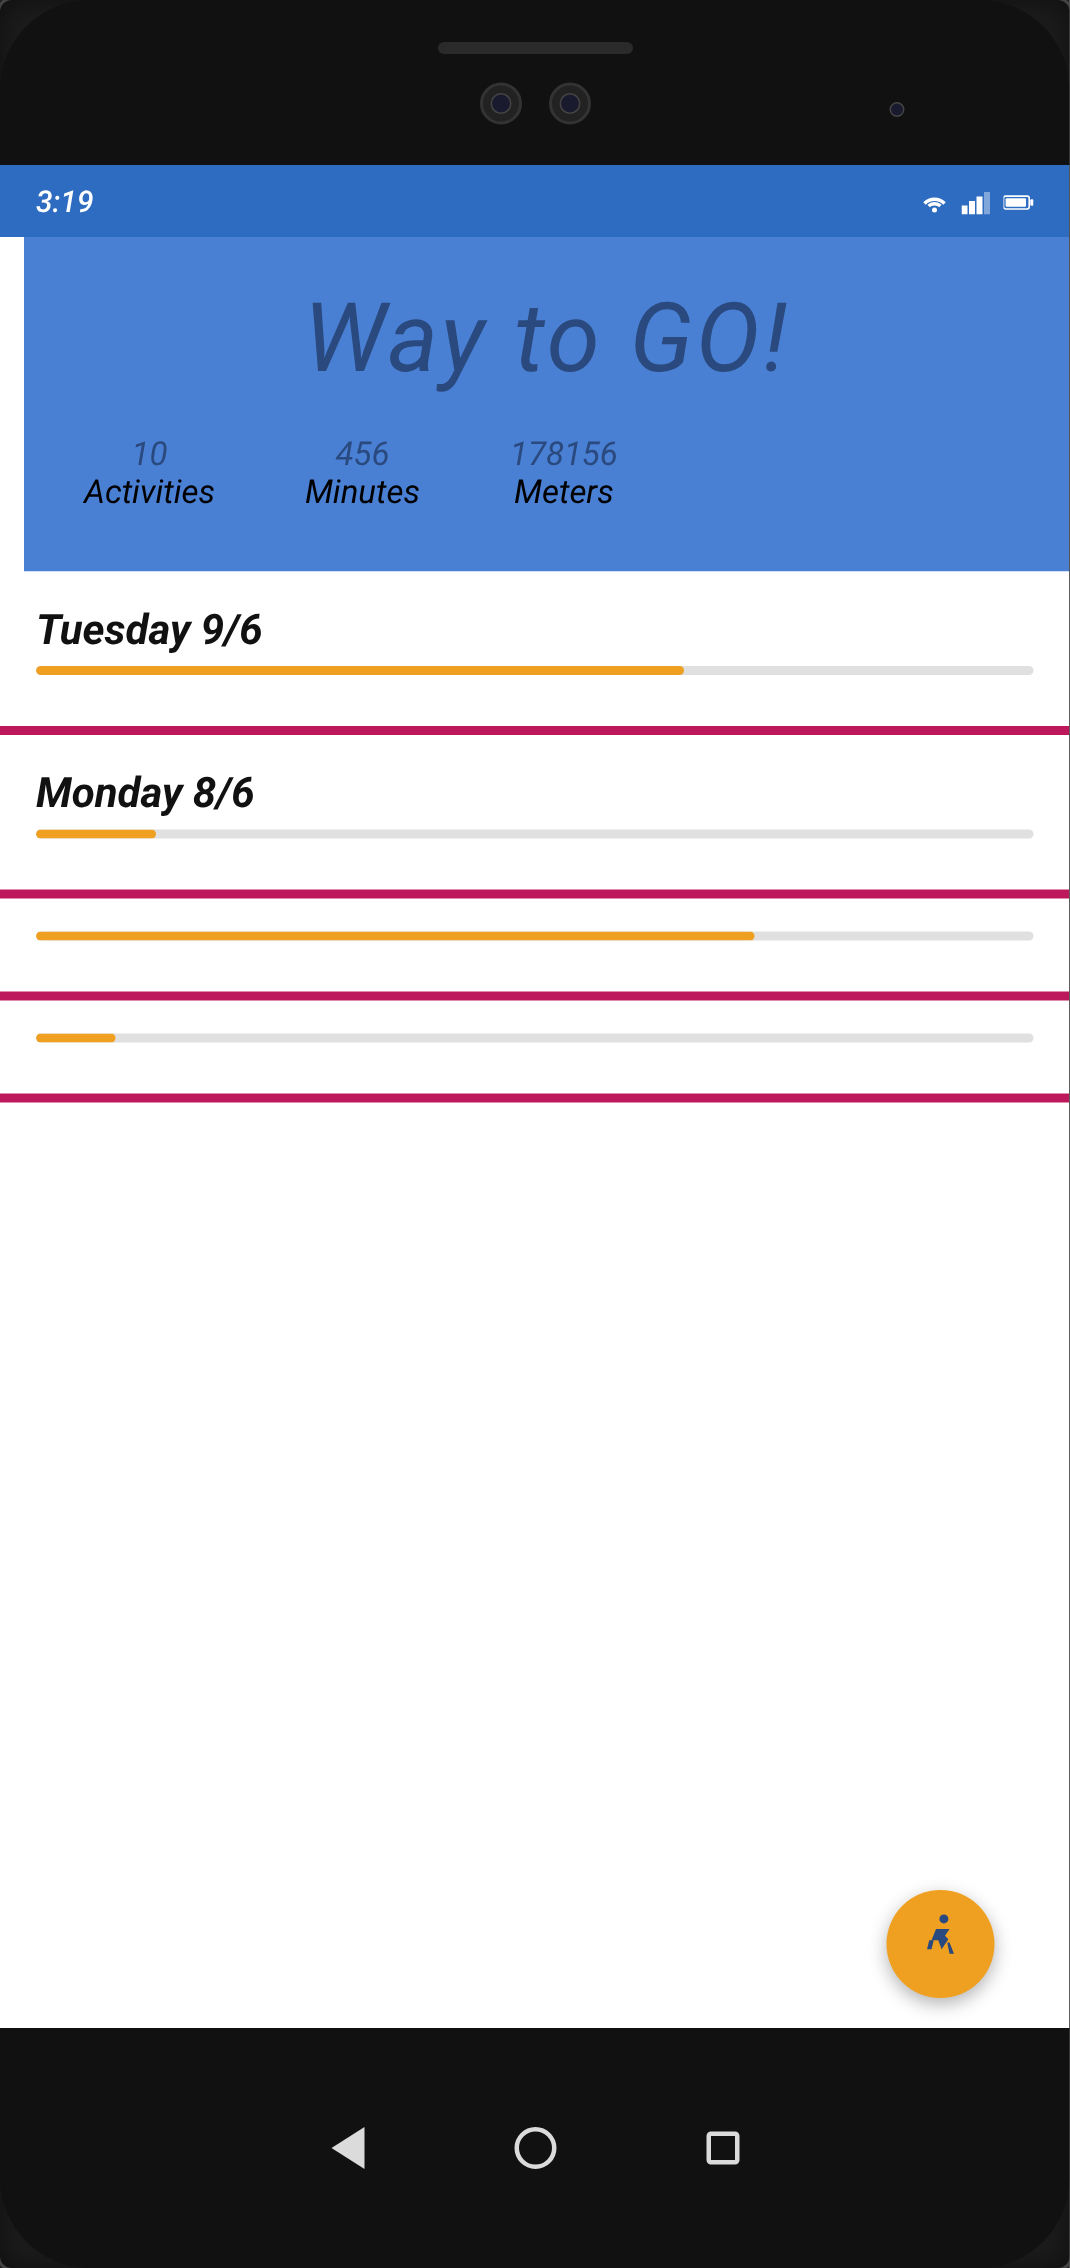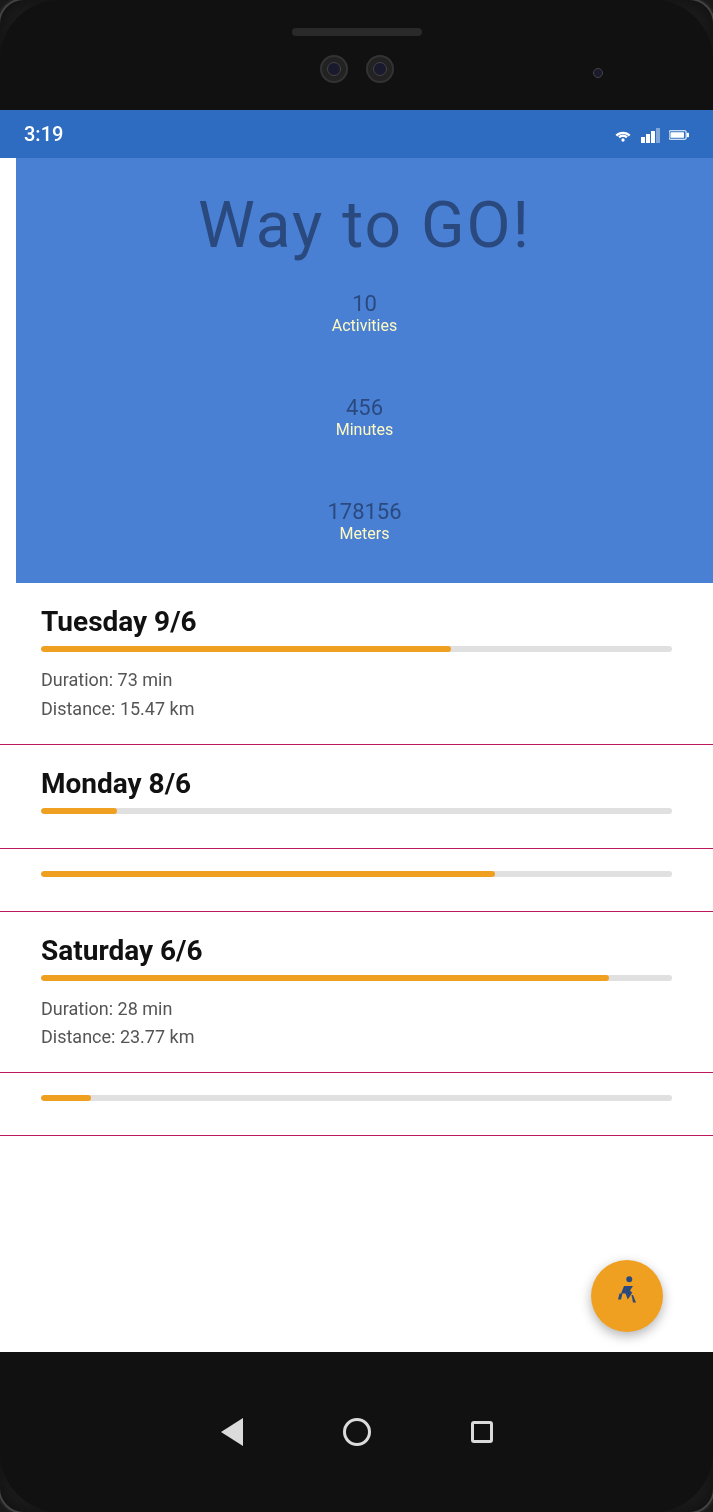--- a/index.html
+++ b/index.html
@@ -10,27 +10,28 @@
       justify-content: center;
       align-items: center;
       min-height: 100vh;
       font-family: 'Roboto', Arial, sans-serif;
     }
 
     .phone-shell {
       width: 713px;
       height: 1512px;
       background: #1c1c1c;
-      border-radius: 24px;
+      border-radius: 8px;
       position: relative;
       display: flex;
       flex-direction: column;
       align-items: center;
       box-shadow: 0 0 0 2px #444, 0 0 0 4px #222, inset 0 0 20px rgba(0,0,0,0.5);
       overflow: hidden;
+      font-style: italic;
     }
 
     
     .phone-top-bezel {
       width: 100%;
       height: 110px;
       background: #111;
       border-radius: 60px 60px 0 0;
       position: relative;
       flex-shrink: 0;
@@ -134,53 +135,52 @@
     .header-title {
       font-size: 64px;
       font-weight: 400;
       color: #2a4a7f;
       letter-spacing: 2px;
       margin-bottom: 28px;
     }
 
     .header-stats {
       display: flex;
-      justify-content: center;
+      justify-content: flex-start;
       gap: 60px;
-      flex-direction: column;
     }
 
     .stat-item {
       text-align: center;
     }
 
     .stat-number {
       font-size: 22px;
       color: #2a4a7f;
       font-weight: 400;
       display: block;
     }
 
     .stat-label {
-      font-size: 16px;
-      color: #fef9c3;
+      font-size: 22px;
+      color: #000000;
       font-weight: 400;
     }
 
     
     .activities-list {
       flex: 1;
       background: #fff;
       overflow-y: auto;
       padding: 0;
     }
 
     .activity-item {
-      padding: 22px 41px 20px;
-      border-bottom: 1px solid #be185d;
+      padding: 22px 24px 20px;
+      border-bottom: 6px solid #be185d;
     }
 
     .activity-day {
       font-size: 28px;
       font-weight: 700;
       color: #111;
       margin-bottom: 8px;
     }
 
     .activity-progress-bar {
@@ -337,39 +337,31 @@
         </div>
       </div>
     </div>
 
     <div class="activities-list" id="activities-list">
     <div class="activity-item">
           <div class="activity-day">Tuesday 9/6</div>
           <div class="activity-progress-bar">
             <div class="activity-progress-fill" style="width: 65%;"></div>
           </div>
-          <div class="activity-stats">Duration: 73 min<br>Distance: 15.47 km</div>
         </div>
         <div class="activity-item">
           <div class="activity-day">Monday 8/6</div>
           <div class="activity-progress-bar">
             <div class="activity-progress-fill" style="width: 12%;"></div>
           </div>
         </div>
         <div class="activity-item">
           <div class="activity-progress-bar">
             <div class="activity-progress-fill" style="width: 72%;"></div>
           </div>
-        </div>
-        <div class="activity-item">
-          <div class="activity-day">Saturday 6/6</div>
-          <div class="activity-progress-bar">
-            <div class="activity-progress-fill" style="width: 90%;"></div>
-          </div>
-          <div class="activity-stats">Duration: 28 min<br>Distance: 23.77 km</div>
         </div>
         <div class="activity-item">
           <div class="activity-progress-bar">
             <div class="activity-progress-fill" style="width: 8%;"></div>
           </div>
         </div>
       </div>
 
     <div class="fab-button">
       <span class="fab-icon">

